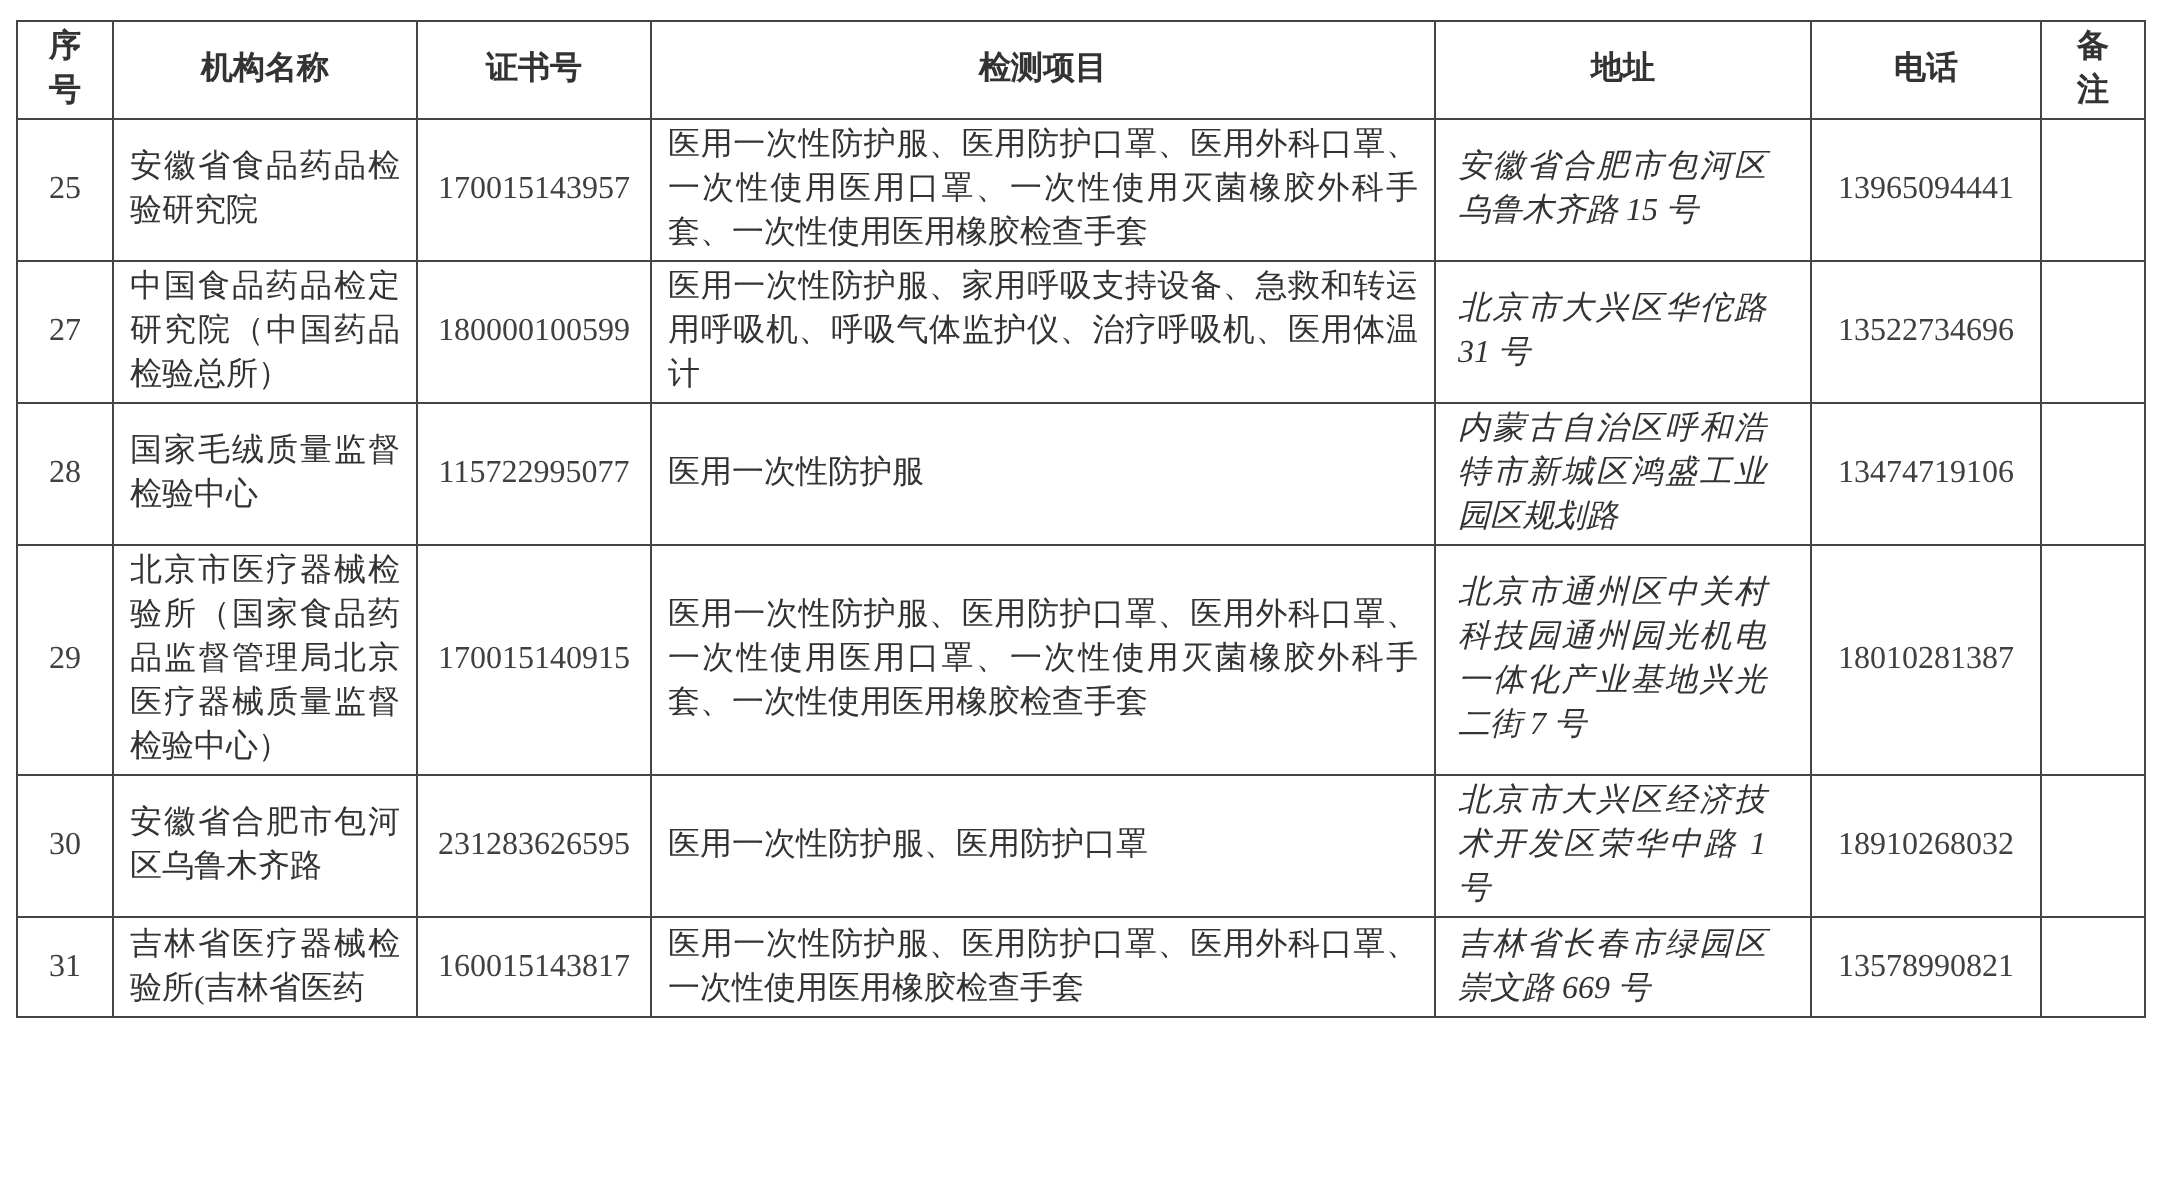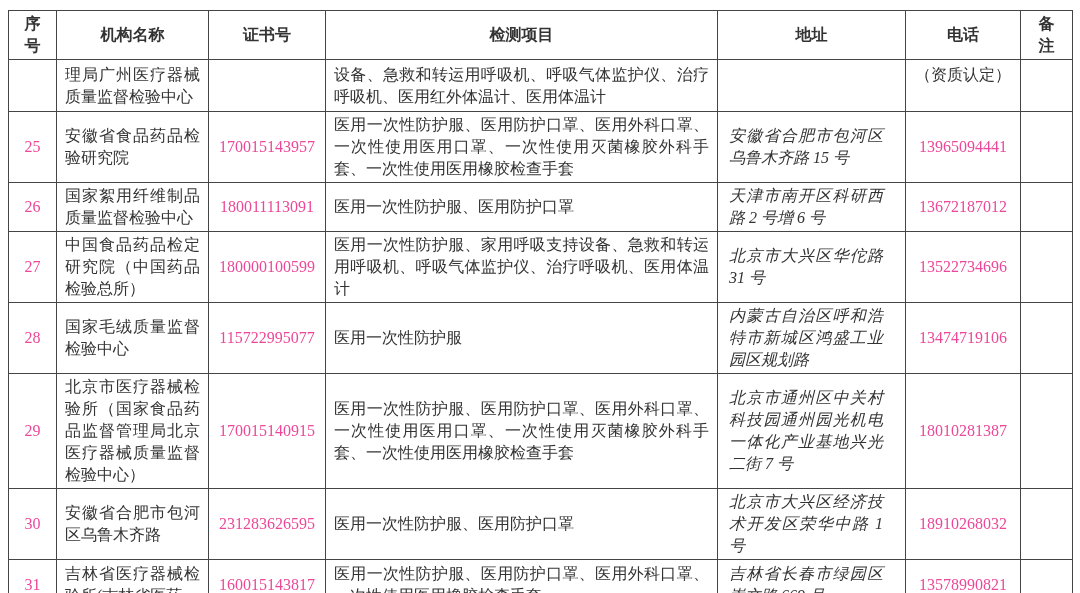--- a/index.html
+++ b/index.html
@@ -37,21 +37,21 @@
   tr.r0{height:52px}
   tr.r1{height:68px}
   tr.r2{height:47px}
   tr.r3{height:65px}
   tr.r4{height:65px}
   tr.r5{height:113px}
   tr.r6{height:67px}
   tr.r7{height:50px}
   
   td.c-no,td.c-cert,td.c-phone,td.c-note{text-align:center;}
-  td.c-no,td.c-cert,td.c-phone{color:#ec4899;}
+  td.c-no,td.c-cert,td.c-phone{color:#404040;}
   td.c-name{text-align:justify;padding:2px 8px;}
   td.c-items{text-align:justify;padding:2px 8px;}
   td.c-addr{text-align:justify;padding:2px 22px 2px 11px;font-style:italic;}
   td.v-top{vertical-align:top;padding-top:4px;color:#333333;}
 </style>
 </head>
 <body>
 
 <div class="page">
   <table class="tbl">
@@ -71,45 +71,27 @@
         <th>机构名称</th>
         <th>证书号</th>
         <th>检测项目</th>
         <th>地址</th>
         <th>电话</th>
         <th>备
 注</th>
       </tr>
     </thead>
     <tbody>
-      <tr class="r0">
-        <td class="c-no"></td>
-        <td class="c-name">理局广州医疗器械质量监督检验中心</td>
-        <td class="c-cert"></td>
-        <td class="c-items">设备、急救和转运用呼吸机、呼吸气体监护仪、治疗呼吸机、医用红外体温计、医用体温计</td>
-        <td class="c-addr"></td>
-        <td class="c-phone v-top">（资质认定）</td>
-        <td class="c-note"></td>
-      </tr>
       <tr class="r1">
         <td class="c-no">25</td>
         <td class="c-name">安徽省食品药品检验研究院</td>
         <td class="c-cert">170015143957</td>
         <td class="c-items">医用一次性防护服、医用防护口罩、医用外科口罩、一次性使用医用口罩、一次性使用灭菌橡胶外科手套、一次性使用医用橡胶检查手套</td>
         <td class="c-addr">安徽省合肥市包河区乌鲁木齐路 15 号</td>
         <td class="c-phone">13965094441</td>
-        <td class="c-note"></td>
-      </tr>
-      <tr class="r2">
-        <td class="c-no">26</td>
-        <td class="c-name">国家絮用纤维制品质量监督检验中心</td>
-        <td class="c-cert">180011113091</td>
-        <td class="c-items">医用一次性防护服、医用防护口罩</td>
-        <td class="c-addr">天津市南开区科研西路 2 号增 6 号</td>
-        <td class="c-phone">13672187012</td>
         <td class="c-note"></td>
       </tr>
       <tr class="r3">
         <td class="c-no">27</td>
         <td class="c-name">中国食品药品检定研究院（中国药品检验总所）</td>
         <td class="c-cert">180000100599</td>
         <td class="c-items">医用一次性防护服、家用呼吸支持设备、急救和转运用呼吸机、呼吸气体监护仪、治疗呼吸机、医用体温计</td>
         <td class="c-addr">北京市大兴区华佗路 31 号</td>
         <td class="c-phone">13522734696</td>
         <td class="c-note"></td>

